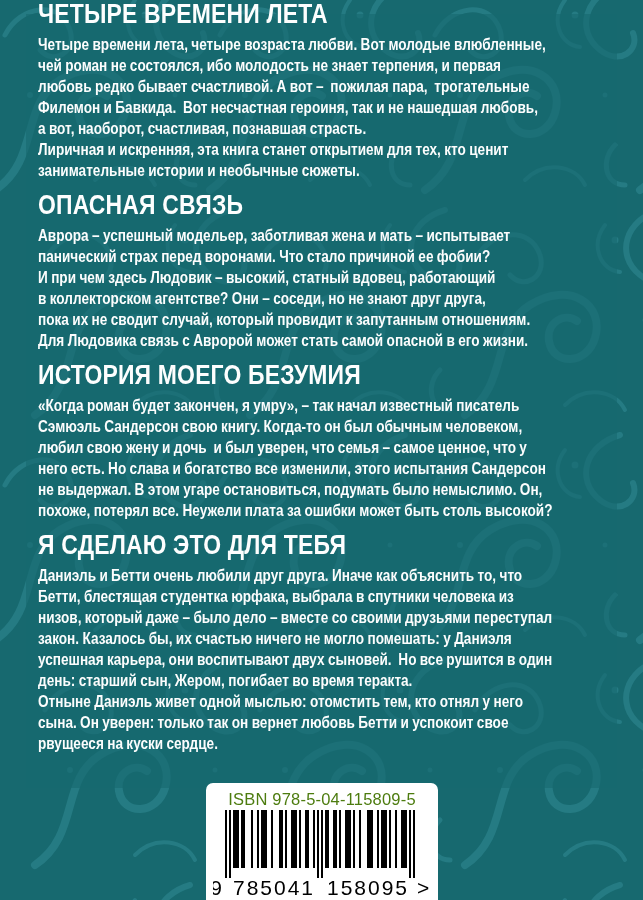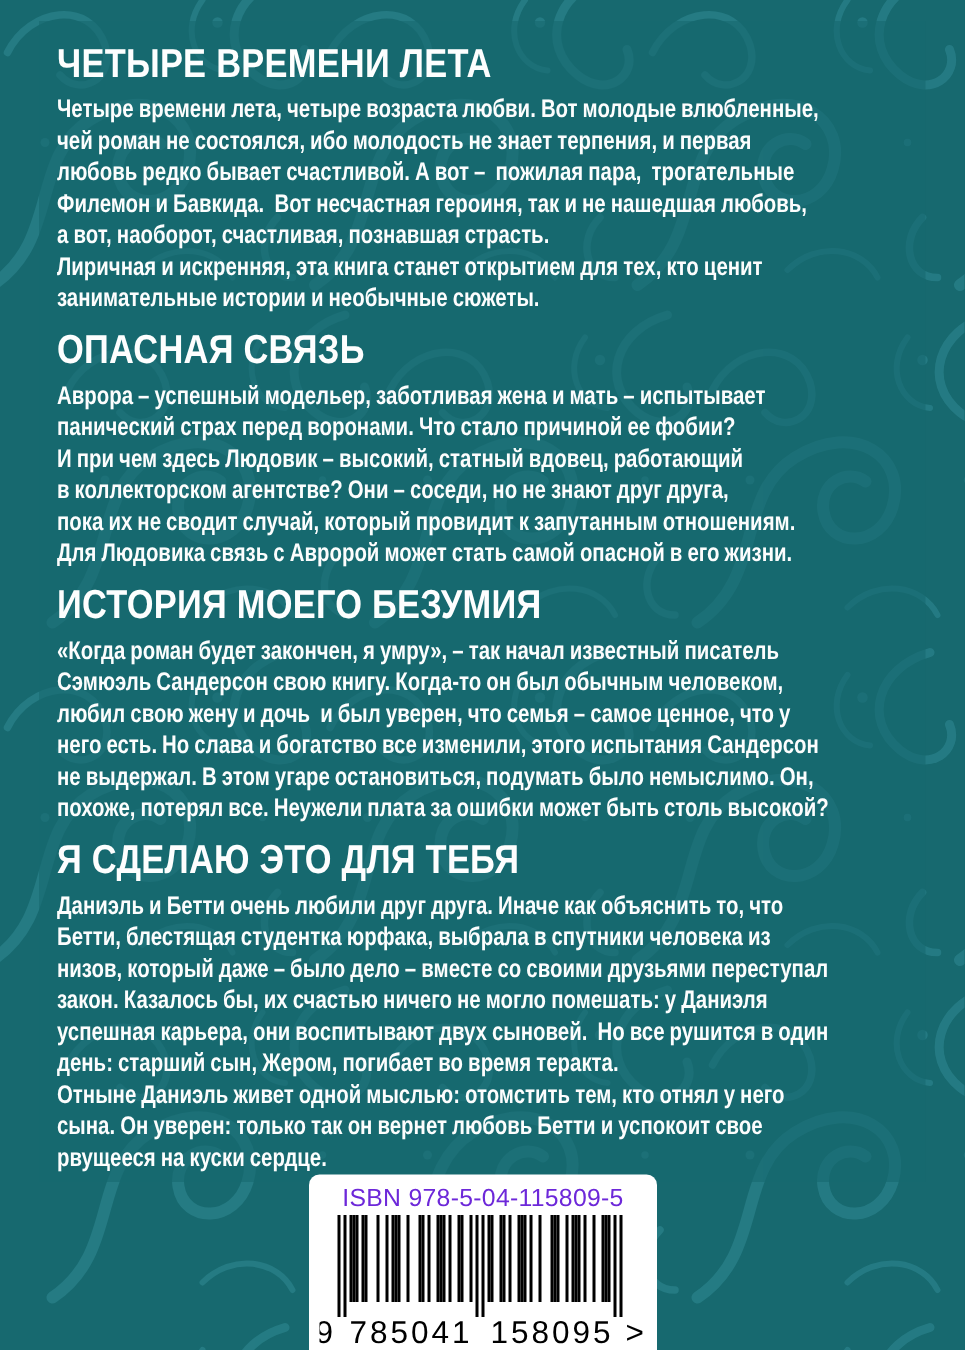--- a/index.html
+++ b/index.html
@@ -8,21 +8,21 @@
     font-family:"Liberation Sans",sans-serif;
     background:#17696f;
   }
   .bg-svg{position:absolute;left:0;top:0;z-index:0;display:block;}
   .center-overlay{
     position:absolute;left:26px;right:26px;top:14px;bottom:112px;
     background:rgba(23,105,111,0.62);z-index:1;pointer-events:none;
   }
   .content{
     position:absolute;left:38px;top:0;width:580px;z-index:2;
-    padding-top:28px;color:#ffffff;
+    color:#ffffff;
   }
   .section{margin:0 0 10px 0;}
   .section-title{
     font-size:27px;font-weight:bold;line-height:28px;margin:0 0 6px 0;
     letter-spacing:.2px;white-space:nowrap;
     transform:scaleX(.85);transform-origin:0 50%;
     text-transform:uppercase;color:#fdfefe;
   }
   .section-body{
     transform:scaleX(.8);transform-origin:0 0;width:125%;
@@ -31,21 +31,21 @@
   .line{
     white-space:pre;line-height:21px;height:21px;
     letter-spacing:0;word-spacing:-.5px;color:#fcfdfd;
   }
   .barcode-panel{
     position:absolute;left:206px;bottom:0;width:232px;height:117px;
     background:#ffffff;z-index:3;border-radius:7px 7px 0 0;
     display:flex;flex-direction:column;align-items:center;
   }
   .isbn-label{
-    margin-top:7px;font-size:16.5px;line-height:18px;color:#6d28d9;
+    margin-top:7px;font-size:16.5px;line-height:18px;color:#4d7c0f;
     letter-spacing:.2px;white-space:nowrap;
   }
   .ean-svg{display:block;margin-top:2px;}
 </style>
 </head>
 <body>
 
 <svg class="bg-svg" width="643" height="900" viewBox="0 0 643 900" aria-hidden="true">
   <defs>
     <g id="flourish" stroke="#2a818a" fill="none" stroke-linecap="round" opacity="0.75">

